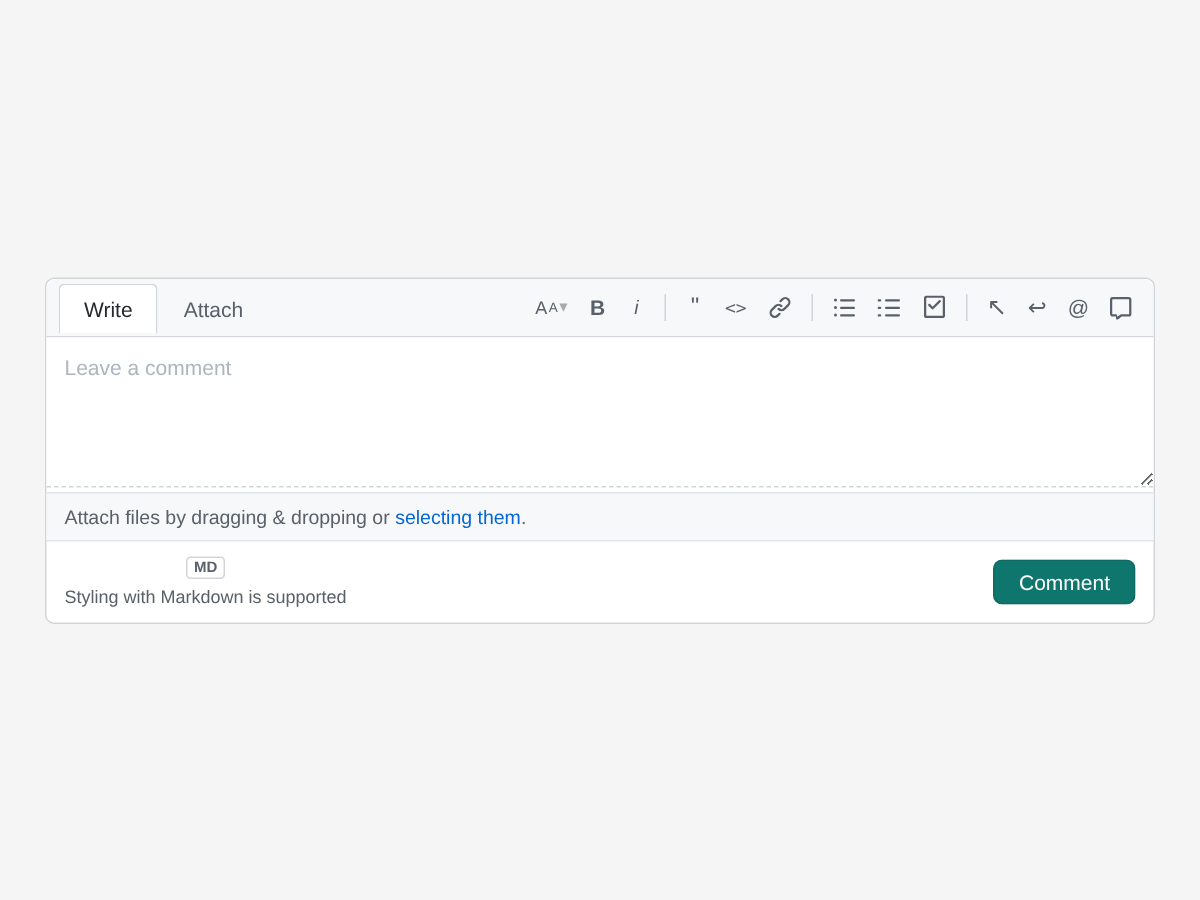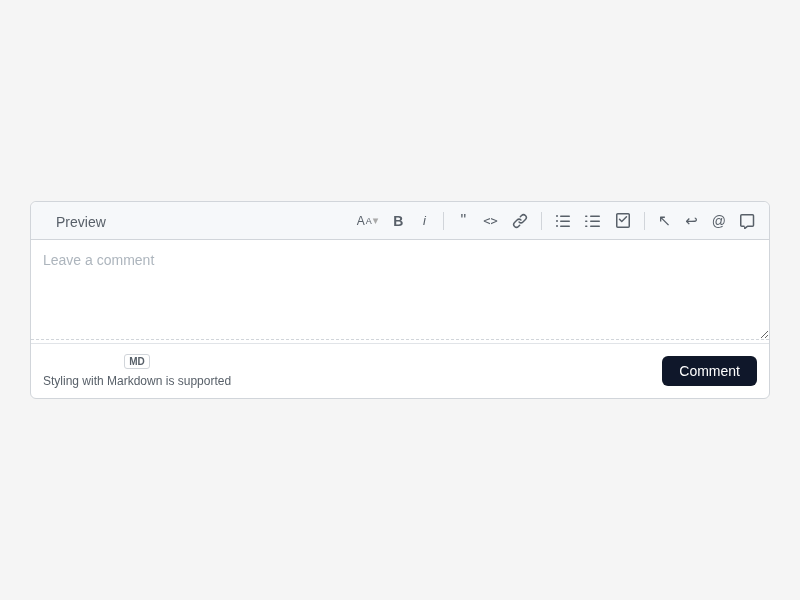--- a/index.html
+++ b/index.html
@@ -171,21 +171,21 @@
       border: 1px solid #d1d5da;
       border-radius: 6px;
       cursor: pointer;
       font-size: 14px;
       color: #24292e;
       font-weight: 500;
     }
 
     .btn-comment {
       padding: 6px 16px;
-      background: #0f172a;
+      background: #0f766e;
       border: 1px solid rgba(27,31,35,0.15);
       border-radius: 6px;
       cursor: pointer;
       font-size: 14px;
       color: #fff;
       font-weight: 500;
     }
 
     .toolbar-text-size {
       font-size: 12px;
@@ -195,21 +195,22 @@
       gap: 1px;
     }
   </style>
 </head>
 <body>
 
 <div class="editor-container">
 
   <div class="tabs-toolbar">
     <div class="tabs">
-      <button class="tab">Preview</button>
+      <button class="tab active">Write</button>
+      <button class="tab">Attach</button>
     </div>
     <div class="toolbar-icons">
 
       <button class="toolbar-btn toolbar-text-size">
         <span>A</span>
           <span style="font-size:9px; vertical-align:super;">A</span>
           <span style="font-size:11px; color:#aaa;">▾</span>
       </button>
 
       <button class="toolbar-btn bold">B</button>
@@ -260,20 +261,23 @@
         <svg width="16" height="16" viewBox="0 0 16 16" fill="currentColor">
           <path d="M1.75 1A1.75 1.75 0 000 2.75v9.5C0 13.216.784 14 1.75 14H4v1.543a.75.75 0 001.238.57L7.763 14H12.5a1.75 1.75 0 001.75-1.75v-9.5A1.75 1.75 0 0012.5 1h-10.75zM1.5 2.75a.25.25 0 01.25-.25h10.75a.25.25 0 01.25.25v9.5a.25.25 0 01-.25.25H7.5a.75.75 0 00-.487.18L4.75 14.175V13.25a.75.75 0 00-.75-.75h-2.25a.25.25 0 01-.25-.25v-9.5z"></path>
         </svg>
       </button>
     </div>
   </div>
 
   <div class="write-area">
     <textarea placeholder="Leave a comment" style=""></textarea>
 
+    <div class="attach-area">
+      <span>Attach files by dragging &amp; dropping or </span><a href="#">selecting them</a><span>.</span>
+    </div>
   </div>
 
   <div class="footer">
     <div class="markdown-badge">
       <span class="md-icon">MD</span>
       <span>Styling with Markdown is supported</span>
     </div>
     <div class="footer-actions">
       <button class="btn-comment">Comment</button>
     </div>

